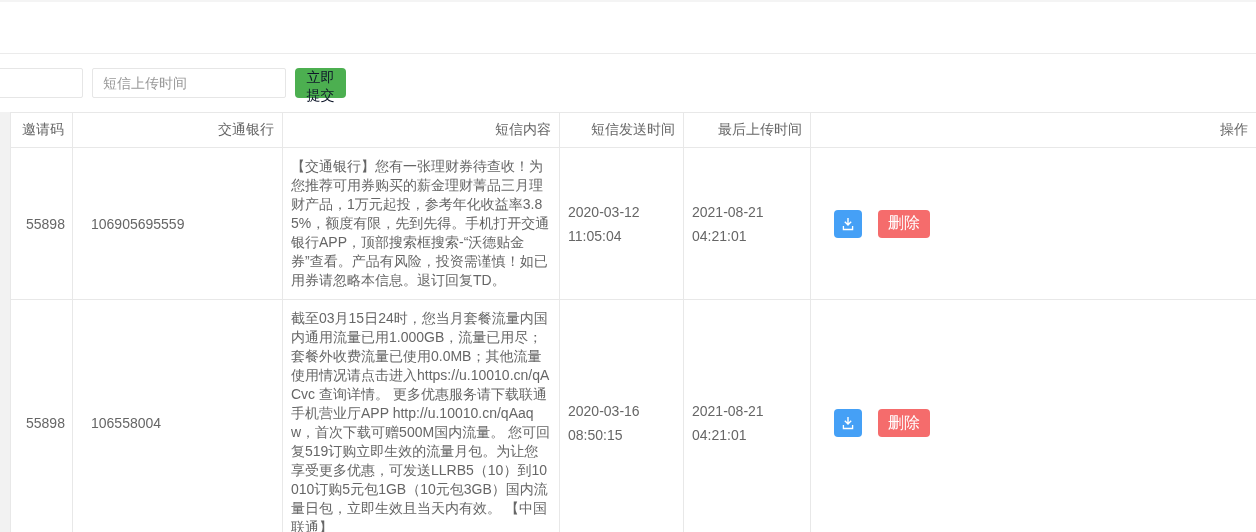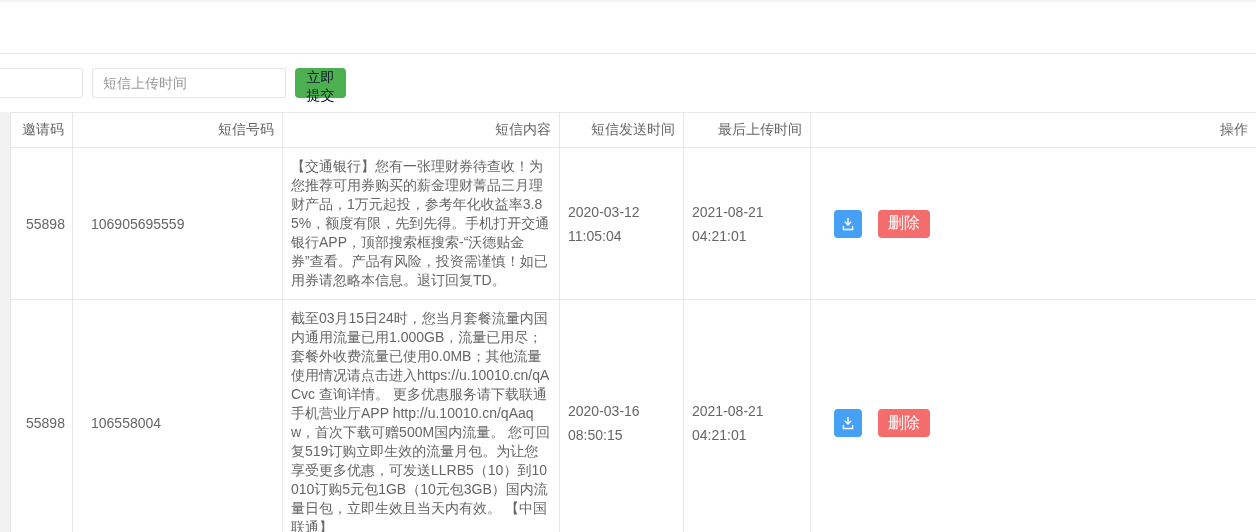--- a/index.html
+++ b/index.html
@@ -75,21 +75,21 @@
       <col style="width:62px">
         <col style="width:210px">
         <col style="width:277px">
       <col style="width:124px">
         <col style="width:127px">
         <col style="width:446px">
     </colgroup>
     <thead>
       <tr>
         <th>邀请码</th>
-        <th>短信号码</th>
+        <th>交通银行</th>
         <th>短信内容</th>
         <th>短信发送时间</th>
         <th>最后上传时间</th>
         <th>操作</th>
       </tr>
     </thead>
     <tbody>
       <tr class="r1">
         <td class="c-invite">55898</td>
         <td class="c-num">106905695559</td>

